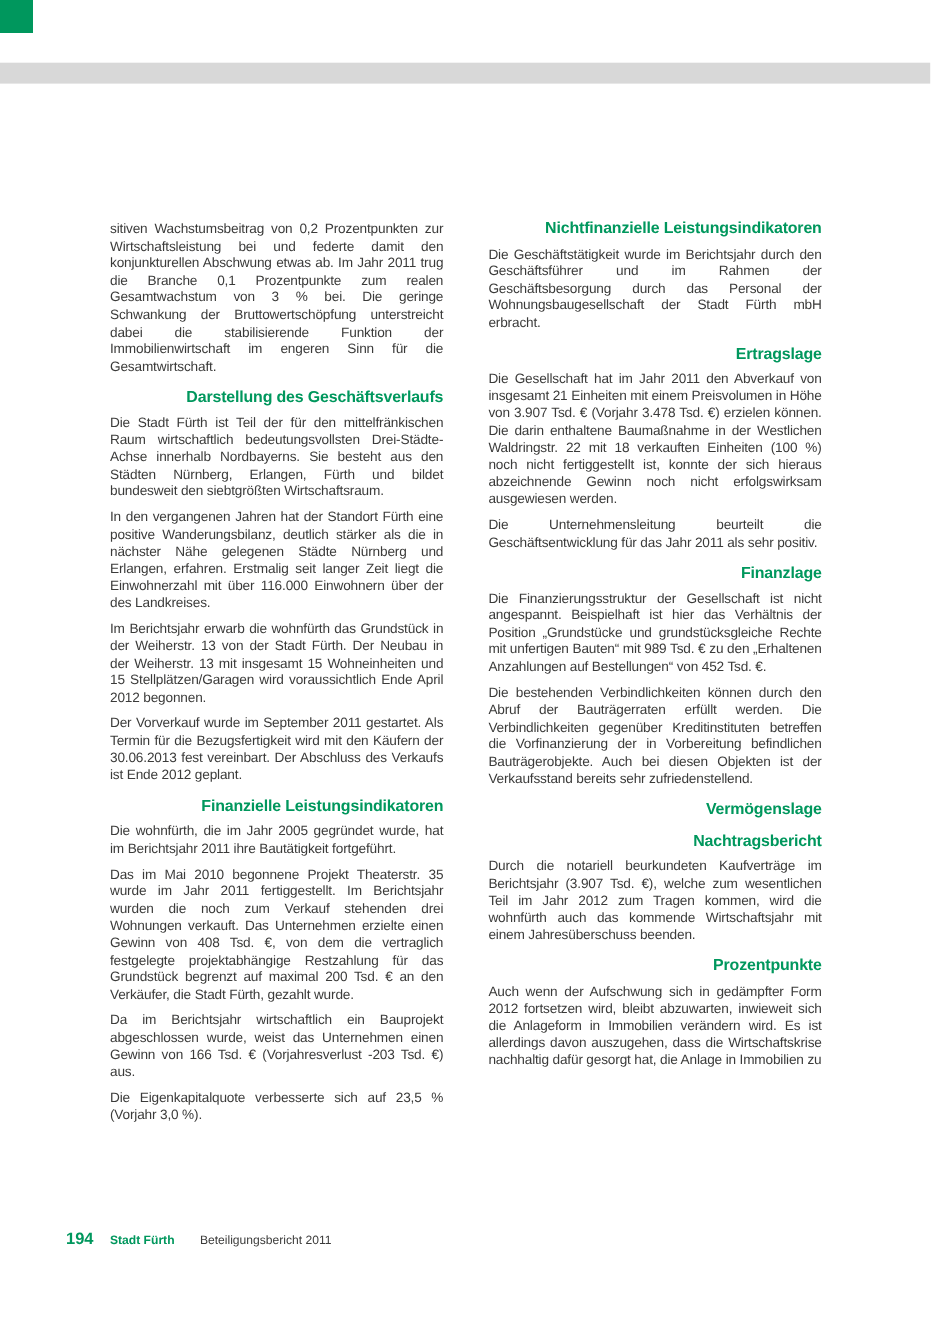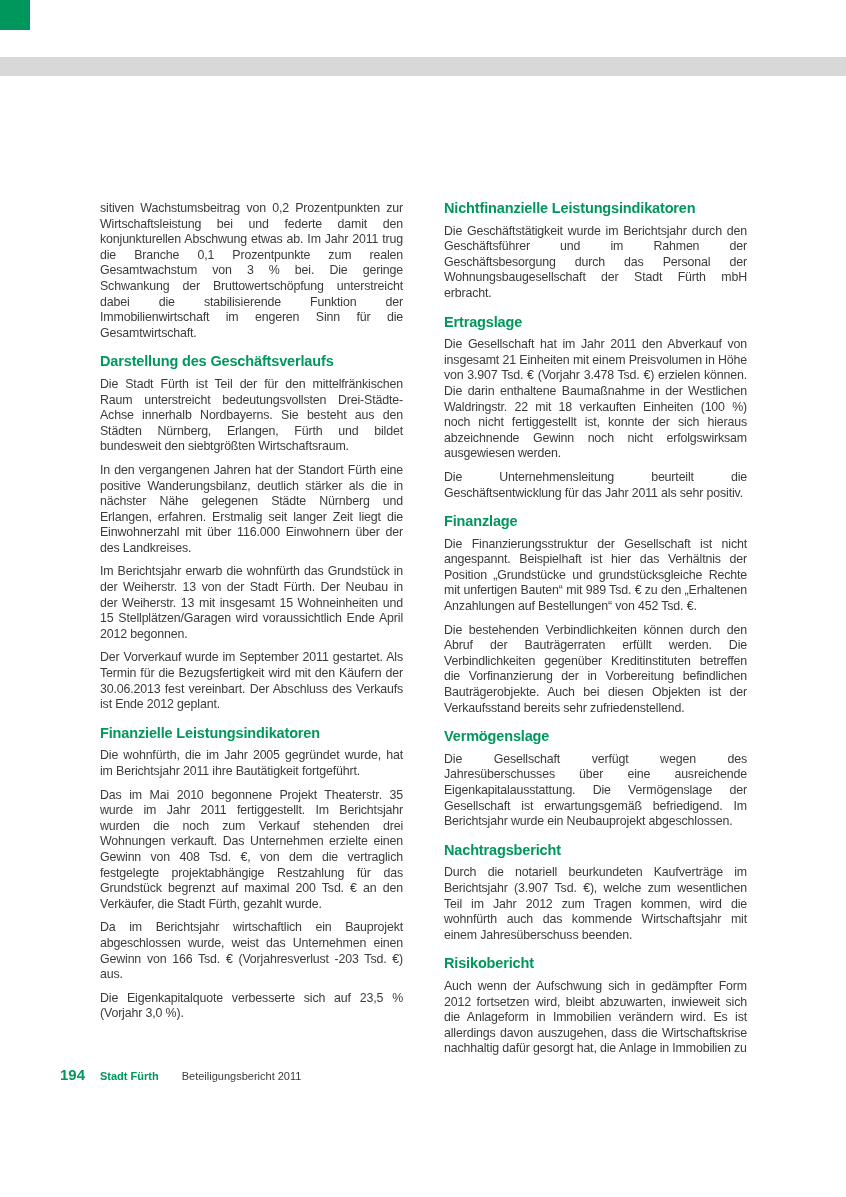--- a/index.html
+++ b/index.html
@@ -25,26 +25,26 @@
   .column {
     flex:0 0 303px; width:303px;
     font-size:12.4px; line-height:15.6px;
     text-align:justify;
     hyphens:auto; -webkit-hyphens:auto;
     letter-spacing:-0.15px;
   }
   .para { margin-bottom:8px; }
   .heading {
     color:var(--accent-green,#00975d);
-    font-weight:bold; text-align:left;
+    font-weight:bold; text-align:right;
     margin:13px 0 7px 0;
   }
   .column > .heading:first-child { margin-top:0; }
   .footer {
-    position:absolute; left:0; top:1066px; width:846px; height:24px;
+    position:absolute; left:0; top:1118px; width:846px; height:24px;
   }
   .footer-pagenum {
     position:absolute; left:60px; top:0;
     color:var(--accent-green,#00975d); font-weight:bold; font-size:15px;
   }
   .footer-line {
     position:absolute; left:100px; top:4px; font-size:11px;
   }
   .footer-brand {
     color:var(--accent-green,#00975d); font-weight:bold;
@@ -57,45 +57,44 @@
 <div class="page">
 
   <div class="corner-square"></div>
   <div class="top-bar"></div>
 
   <div class="content">
 
     <div class="column">
       <p class="para">sitiven Wachstumsbeitrag von 0,2 Prozentpunkten zur Wirtschaftsleistung bei und federte damit den konjunkturellen Abschwung etwas ab. Im Jahr 2011 trug die Branche 0,1 Prozentpunkte zum realen Gesamtwachstum von 3 % bei. Die geringe Schwankung der Bruttowertschöpfung unterstreicht dabei die stabilisierende Funktion der Immobilienwirtschaft im engeren Sinn für die Gesamtwirtschaft.</p>
       <h3 class="heading">Darstellung des Geschäftsverlaufs</h3>
-      <p class="para">Die Stadt Fürth ist Teil der für den mittelfränkischen Raum unterstreicht bedeutungsvollsten Drei-Städte-Achse innerhalb Nordbayerns. Sie besteht aus den Städten Nürnberg, Erlangen, Fürth und bildet bundesweit den siebtgrößten Wirtschaftsraum.</p>
+      <p class="para">Die Stadt Fürth ist Teil der für den mittelfränkischen Raum wirtschaftlich bedeutungsvollsten Drei-Städte-Achse innerhalb Nordbayerns. Sie besteht aus den Städten Nürnberg, Erlangen, Fürth und bildet bundesweit den siebtgrößten Wirtschaftsraum.</p>
       <p class="para">In den vergangenen Jahren hat der Standort Fürth eine positive Wanderungsbilanz, deutlich stärker als die in nächster Nähe gelegenen Städte Nürnberg und Erlangen, erfahren. Erstmalig seit langer Zeit liegt die Einwohnerzahl mit über 116.000 Einwohnern über der des Landkreises.</p>
       <p class="para">Im Berichtsjahr erwarb die wohnfürth das Grundstück in der Weiherstr. 13 von der Stadt Fürth. Der Neubau in der Weiherstr. 13 mit insgesamt 15 Wohneinheiten und 15 Stellplätzen/Garagen wird voraussichtlich Ende April 2012 begonnen.</p>
       <p class="para">Der Vorverkauf wurde im September 2011 gestartet. Als Termin für die Bezugsfertigkeit wird mit den Käufern der 30.06.2013 fest vereinbart. Der Abschluss des Verkaufs ist Ende 2012 geplant.</p>
       <h3 class="heading">Finanzielle Leistungsindikatoren</h3>
       <p class="para">Die wohnfürth, die im Jahr 2005 gegründet wurde, hat im Berichtsjahr 2011 ihre Bautätigkeit fortgeführt.</p>
       <p class="para">Das im Mai 2010 begonnene Projekt Theaterstr. 35 wurde im Jahr 2011 fertiggestellt. Im Berichtsjahr wurden die noch zum Verkauf stehenden drei Wohnungen verkauft. Das Unternehmen erzielte einen Gewinn von 408 Tsd. €, von dem die vertraglich festgelegte projektabhängige Restzahlung für das Grundstück begrenzt auf maximal 200 Tsd. € an den Verkäufer, die Stadt Fürth, gezahlt wurde.</p>
       <p class="para">Da im Berichtsjahr wirtschaftlich ein Bauprojekt abgeschlossen wurde, weist das Unternehmen einen Gewinn von 166 Tsd. € (Vorjahresverlust -203 Tsd. €) aus.</p>
       <p class="para">Die Eigenkapitalquote verbesserte sich auf 23,5 % (Vorjahr 3,0 %).</p>
     </div>
 
     <div class="column">
       <h3 class="heading">Nichtfinanzielle Leistungsindikatoren</h3>
       <p class="para">Die Geschäftstätigkeit wurde im Berichtsjahr durch den Geschäftsführer und im Rahmen der Geschäftsbesorgung durch das Personal der Wohnungsbaugesellschaft der Stadt Fürth mbH erbracht.</p>
       <h3 class="heading">Ertragslage</h3>
       <p class="para">Die Gesellschaft hat im Jahr 2011 den Abverkauf von insgesamt 21 Einheiten mit einem Preisvolumen in Höhe von 3.907 Tsd. € (Vorjahr 3.478 Tsd. €) erzielen können. Die darin enthaltene Baumaßnahme in der Westlichen Waldringstr. 22 mit 18 verkauften Einheiten (100 %) noch nicht fertiggestellt ist, konnte der sich hieraus abzeichnende Gewinn noch nicht erfolgswirksam ausgewiesen werden.</p>
       <p class="para">Die Unternehmensleitung beurteilt die Geschäftsentwicklung für das Jahr 2011 als sehr positiv.</p>
       <h3 class="heading">Finanzlage</h3>
       <p class="para">Die Finanzierungsstruktur der Gesellschaft ist nicht angespannt. Beispielhaft ist hier das Verhältnis der Position „Grundstücke und grundstücksgleiche Rechte mit unfertigen Bauten“ mit 989 Tsd. € zu den „Erhaltenen Anzahlungen auf Bestellungen“ von 452 Tsd. €.</p>
       <p class="para">Die bestehenden Verbindlichkeiten können durch den Abruf der Bauträgerraten erfüllt werden. Die Verbindlichkeiten gegenüber Kreditinstituten betreffen die Vorfinanzierung der in Vorbereitung befindlichen Bauträgerobjekte. Auch bei diesen Objekten ist der Verkaufsstand bereits sehr zufriedenstellend.</p>
       <h3 class="heading">Vermögenslage</h3>
-      <p class="para">Die Gesellschaft verfügt wegen des Jahresüberschusses über eine ausreichende Eigenkapitalausstattung. Die Vermögenslage der Gesellschaft ist erwartungsgemäß befriedigend. Im Berichtsjahr wurde ein Neubauprojekt abgeschlossen.</p>
       <h3 class="heading">Nachtragsbericht</h3>
       <p class="para">Durch die notariell beurkundeten Kaufverträge im Berichtsjahr (3.907 Tsd. €), welche zum wesentlichen Teil im Jahr 2012 zum Tragen kommen, wird die wohnfürth auch das kommende Wirtschaftsjahr mit einem Jahresüberschuss beenden.</p>
-      <h3 class="heading">Risikobericht</h3>
+      <h3 class="heading">Prozentpunkte</h3>
       <p class="para">Auch wenn der Aufschwung sich in gedämpfter Form 2012 fortsetzen wird, bleibt abzuwarten, inwieweit sich die Anlageform in Immobilien verändern wird. Es ist allerdings davon auszugehen, dass die Wirtschaftskrise nachhaltig dafür gesorgt hat, die Anlage in Immobilien zu</p>
     </div>
 
   </div>
 
   <div class="footer">
     <span class="footer-pagenum">194</span>
     <span class="footer-line">
       <span class="footer-brand">Stadt Fürth</span>
       <span class="footer-report">Beteiligungsbericht 2011</span>

